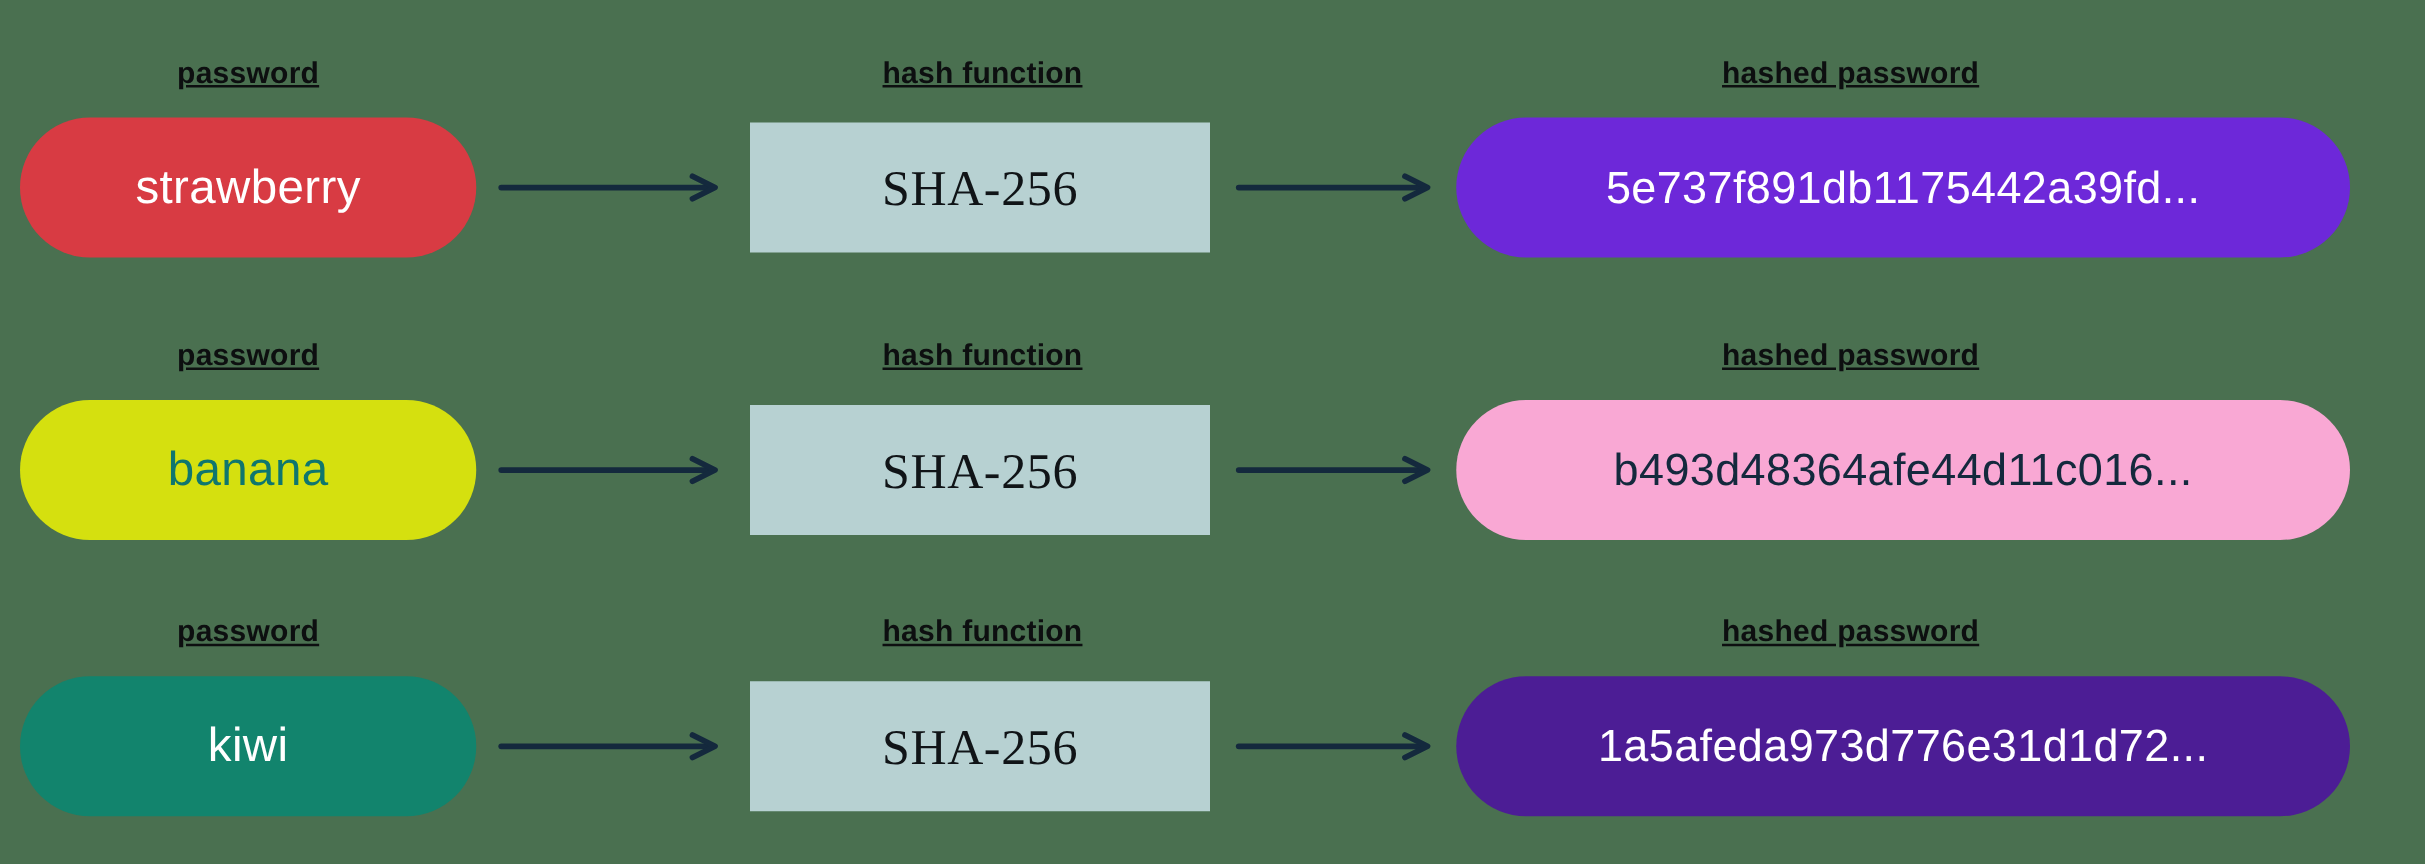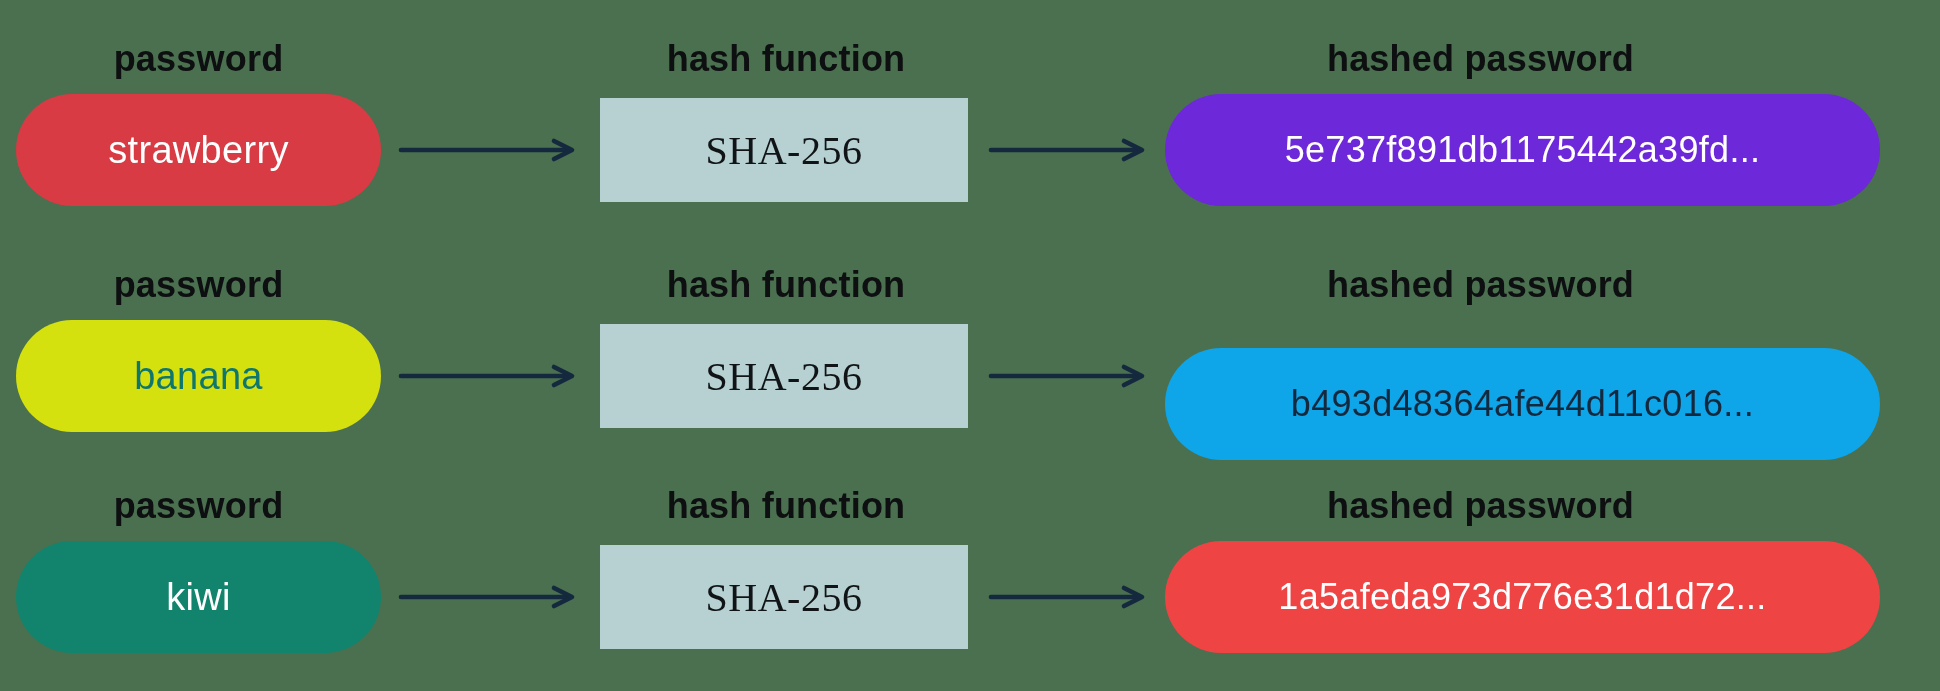--- a/index.html
+++ b/index.html
@@ -20,23 +20,24 @@
   .canvas{position:absolute;inset:0;}
   .row{position:absolute;left:0;right:0;height:175px;}
   .row1{top:36px;}
   .row2{top:262px;}
   .row3{top:483px;}
 
   .label{
     position:absolute;
     top:0;height:46px;line-height:46px;
     text-align:center;
-    font-size:36px;font-weight:600;
+    font-size:24px;font-weight:600;
     color:var(--label-fg);
     letter-spacing:.2px;
+    text-decoration:underline;
   }
   .label-pw{left:16px;width:365px;}
   .label-hash{left:602px;width:368px;}
   .label-hashed{left:1123px;width:715px;}
 
   .pill{
     position:absolute;top:58px;height:112px;
     border-radius:56px;
     display:flex;align-items:center;justify-content:center;
   }
@@ -108,21 +109,21 @@
     <div class="hash-box">
       <span>SHA-256</span>
     </div>
     <div class="arrow arrow-2">
       <svg viewBox="0 0 175 26" preserveAspectRatio="none">
           <line x1="3" y1="13" x2="152" y2="13"></line>
           <polyline points="136,4 154,13 136,22"></polyline>
         </svg>
     </div>
     <div class="label label-hashed">hashed password</div>
-    <div class="pill pill-hashed" style="background: #0ea5e9; margin-top: 28px;">
+    <div class="pill pill-hashed" style="background: #f9a8d4;">
       <span style="color: rgb(20, 41, 61);">b493d48364afe44d11c016...</span>
     </div>
   </div>
 
   <div class="row row3">
     <div class="label label-pw">password</div>
     <div class="pill pill-pw" style="background: rgb(18, 132, 109); text-align: center;">
       <span style="color: rgb(255, 255, 255);">kiwi</span>
     </div>
     <div class="arrow arrow-1">
@@ -135,18 +136,18 @@
     <div class="hash-box">
       <span>SHA-256</span>
     </div>
     <div class="arrow arrow-2">
       <svg viewBox="0 0 175 26" preserveAspectRatio="none">
           <line x1="3" y1="13" x2="152" y2="13"></line>
           <polyline points="136,4 154,13 136,22"></polyline>
         </svg>
     </div>
     <div class="label label-hashed">hashed password</div>
-    <div class="pill pill-hashed" style="background: #ef4444;">
+    <div class="pill pill-hashed" style="background: #4c1d95;">
       <span style="color: rgb(255, 255, 255);">1a5afeda973d776e31d1d72...</span>
     </div>
   </div>
 
 </div>
 
 </body></html>

